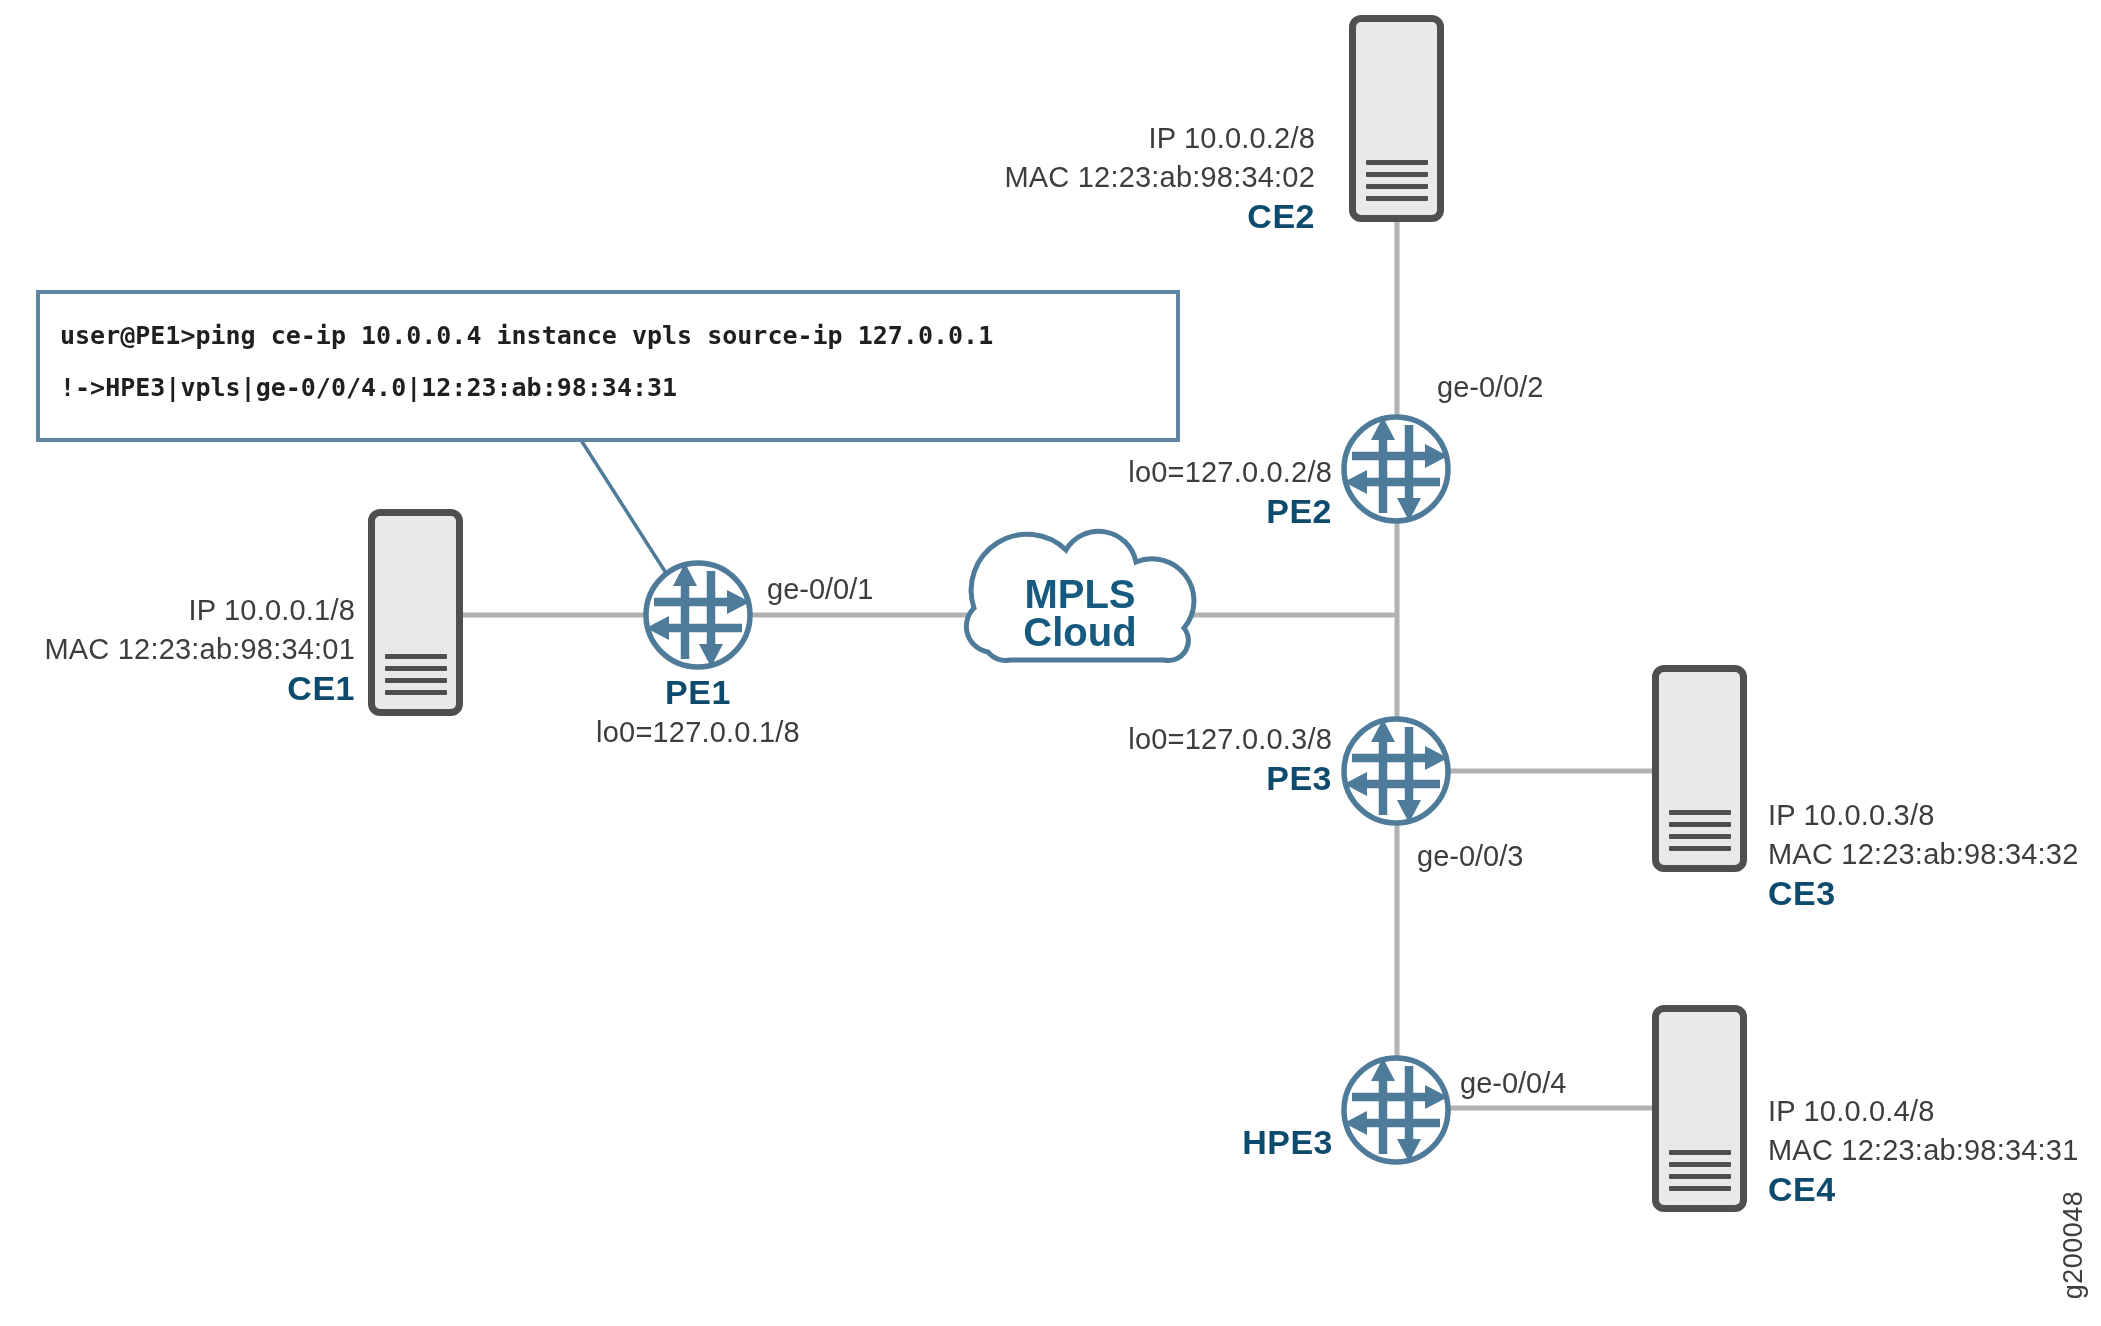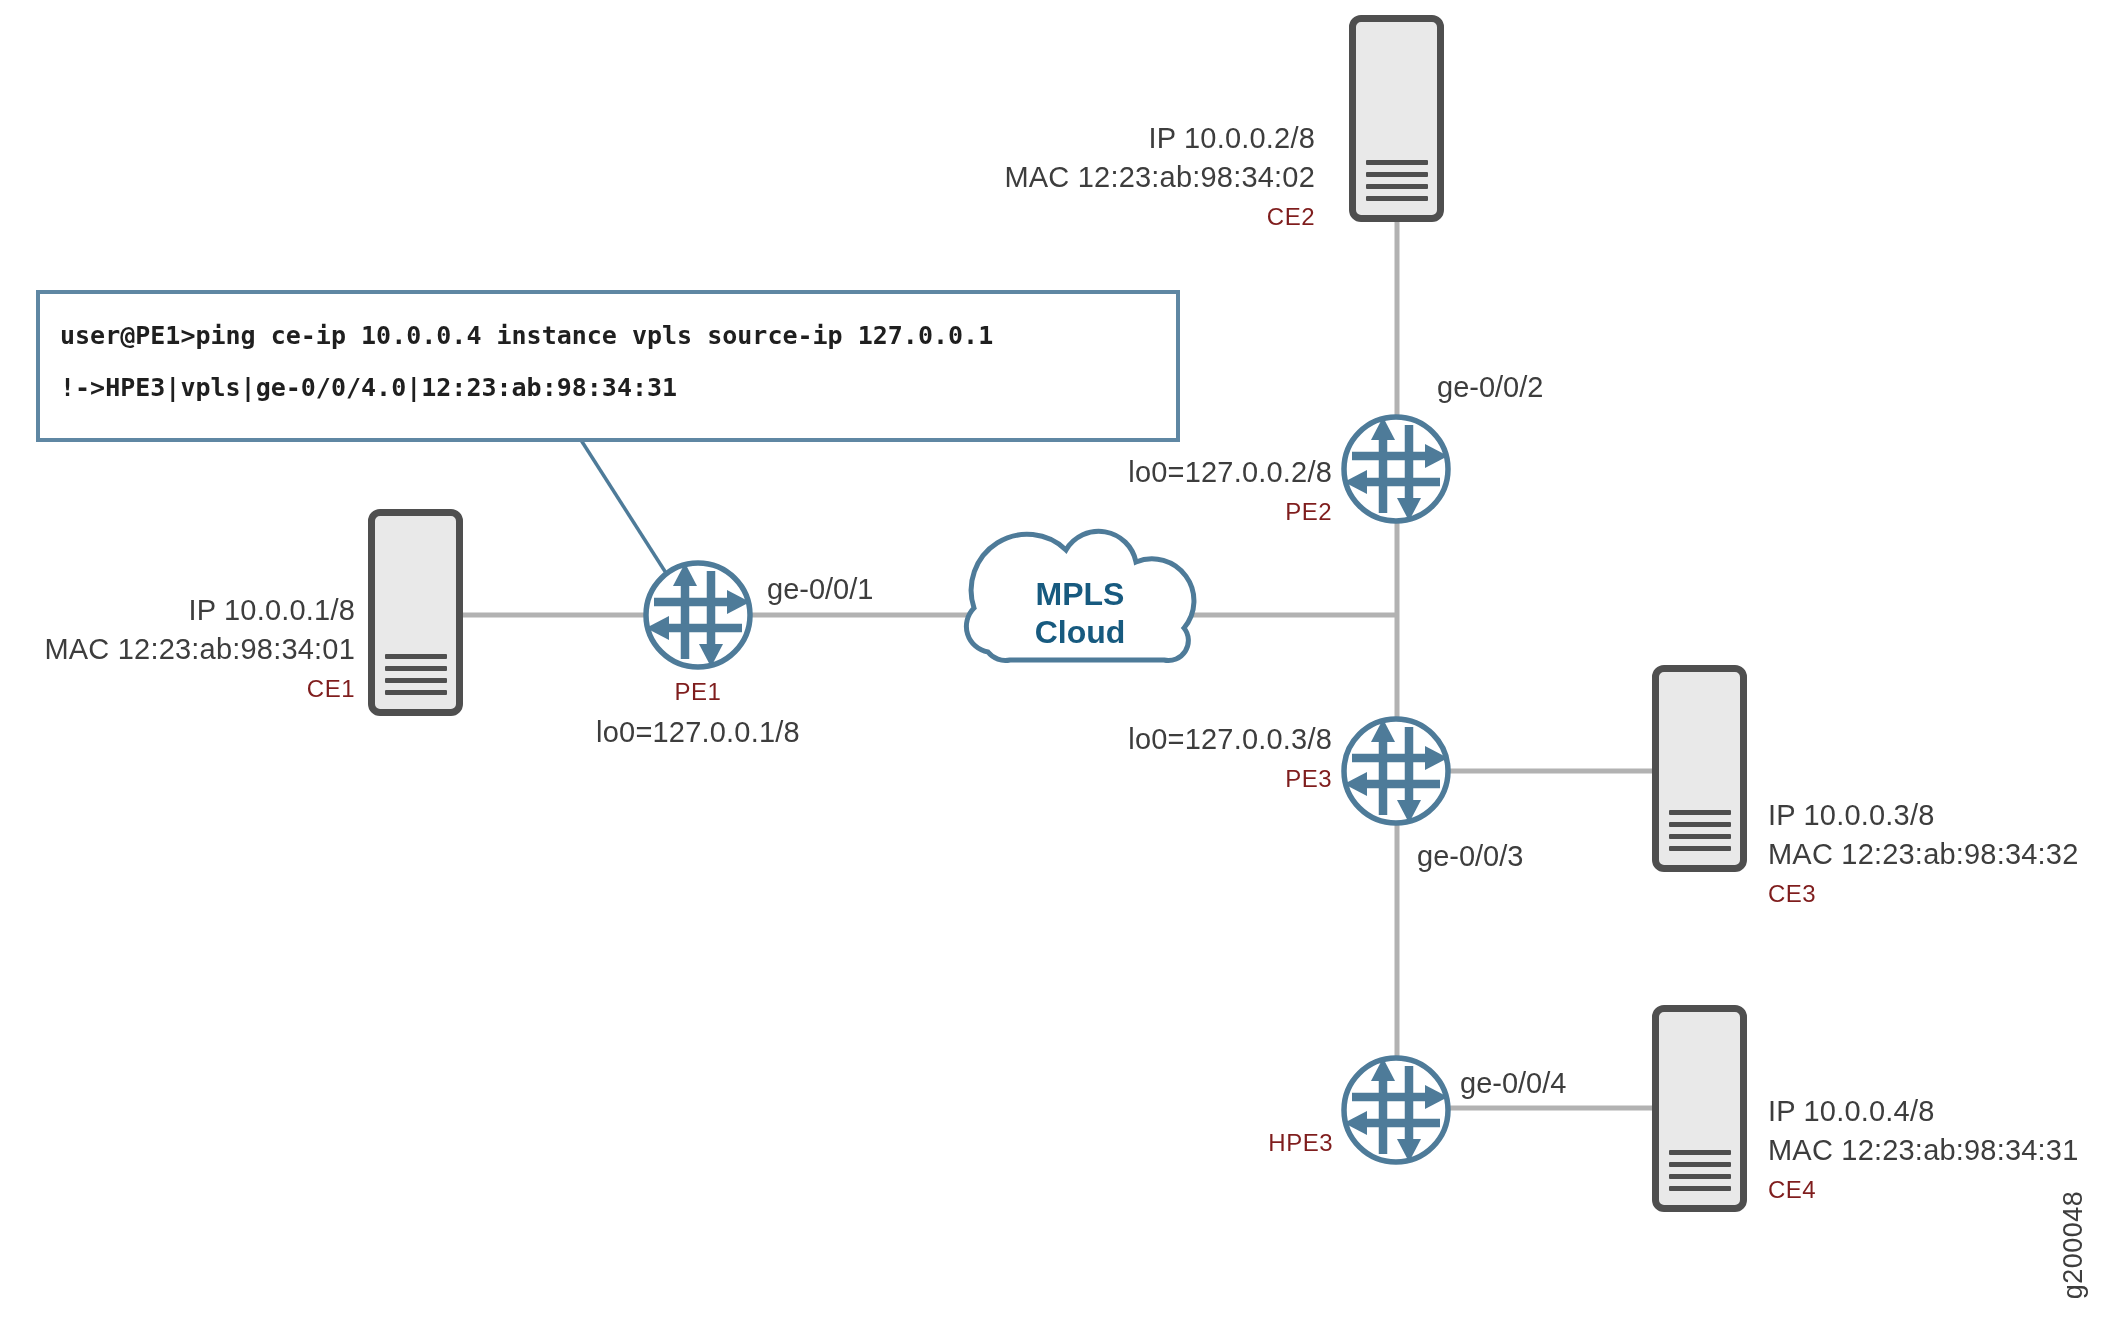--- a/index.html
+++ b/index.html
@@ -17,34 +17,34 @@
   .server{
     position:absolute;background:#e9e9e9;border:7px solid #4f4f4f;border-radius:12px;
     width:81px;height:193px;box-sizing:content-box;
   }
   .slats{position:absolute;left:50%;transform:translateX(-50%);bottom:14px;}
   .slat{width:62px;height:5px;background:#4f4f4f;margin-top:7px;border-radius:1px;}
   .cluster{position:absolute;line-height:39px;white-space:nowrap;}
   .cluster.right{text-align:right;}
   .cluster.center{text-align:center;}
   .info{font-size:29px;color:#3d3d3d;font-weight:400;letter-spacing:0.2px;}
-  .nodename{font-size:24px;color:#7f1d1d;font-weight:400;letter-spacing:0.5px;}
+  .nodename{font-size:34px;color:#0c4a6e;font-weight:700;letter-spacing:0.5px;}
   .gelabel{position:absolute;font-size:29px;color:#3d3d3d;line-height:29px;white-space:nowrap;}
   .console{
     position:absolute;left:36px;top:290px;width:1116px;height:128px;
     border:4px solid #5f87a3;background:#ffffff;
     padding:16px 0 0 20px;box-sizing:content-box;
   }
   .console .cmdline{
     font-family:"DejaVu Sans Mono","Liberation Mono",monospace;
     font-size:25px;font-weight:600;color:#1f1f1f;line-height:52px;white-space:pre;
   }
   .cloud-label{
     position:absolute;left:958px;top:575px;width:244px;text-align:center;
-    font-size:32px;font-weight:600;color:#175a7f;line-height:38px;
+    font-size:40px;font-weight:600;color:#175a7f;line-height:38px;
   }
   .fignum{
     position:absolute;left:1998px;top:1230px;width:150px;height:30px;text-align:center;
     transform:rotate(-90deg);font-size:27px;color:#3d3d3d;letter-spacing:0.5px;
   }
 </style>
 </head>
 <body>
 
 <div class="stage">

